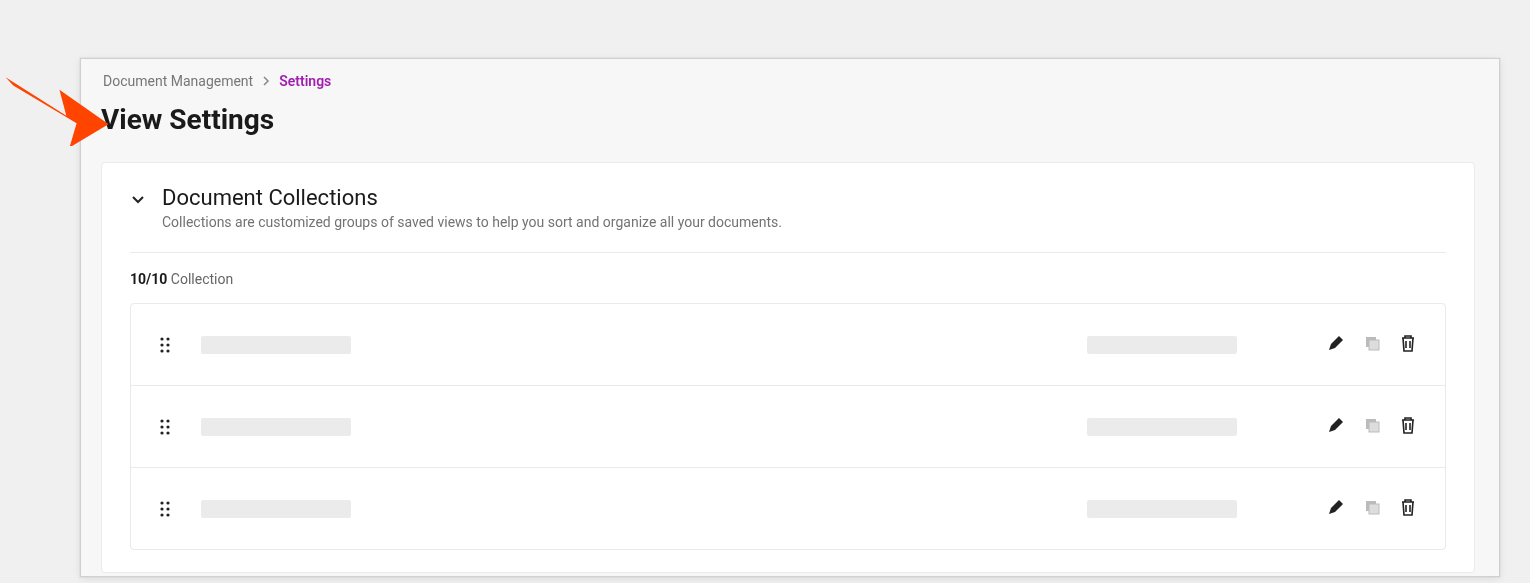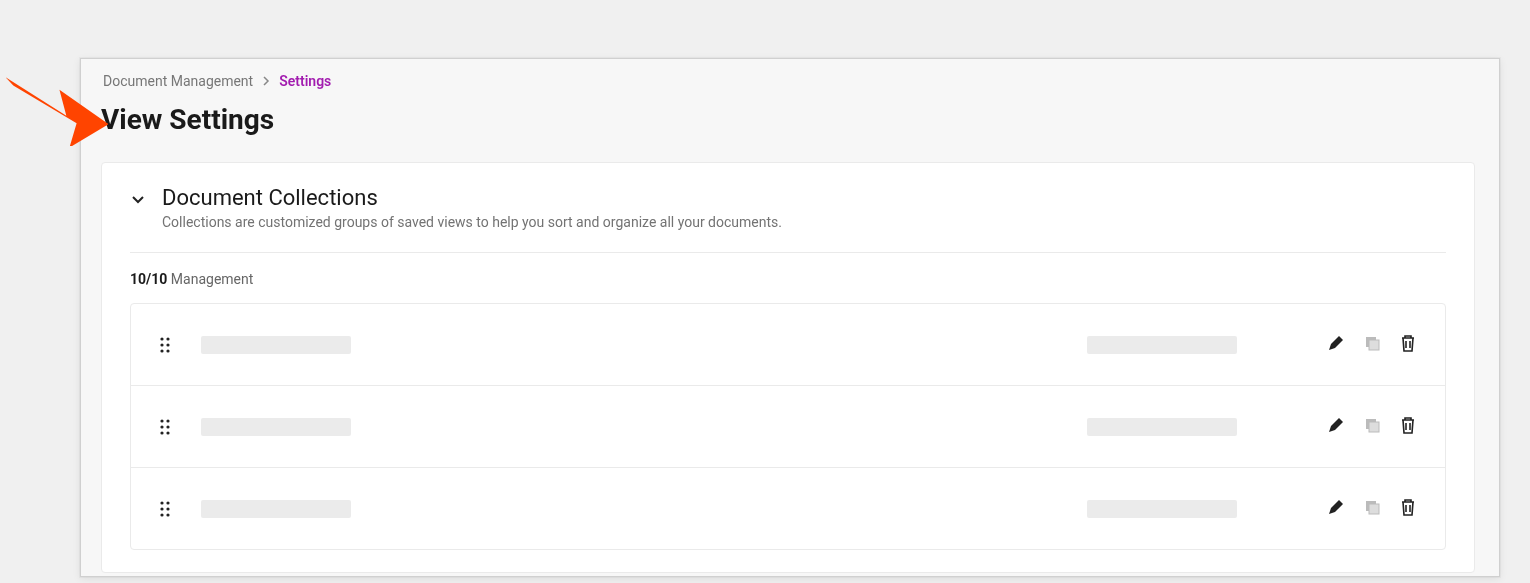--- a/index.html
+++ b/index.html
@@ -230,21 +230,21 @@
               </svg>
           </div>
           <div>
             <h2 class="panel-title">Document Collections</h2>
             <p class="panel-subtitle">Collections are customized groups of saved views to help you sort and organize all your documents.</p>
           </div>
         </div>
 
         <div class="panel-subheader">
           <div class="count-text">
-            <strong><span>10</span>/<span>10</span></strong><span> Management</span>
+            <strong><span>10</span>/<span>10</span></strong><span> Collection</span>
           </div>
         </div>
 
         <div class="rows">
 
           <div class="row">
             <span class="drag-handle">
               <svg width="12" height="18" viewBox="0 0 12 18">
                   <circle cx="3" cy="3" r="1.6" fill="#222"></circle>
                   <circle cx="9" cy="3" r="1.6" fill="#222"></circle>

